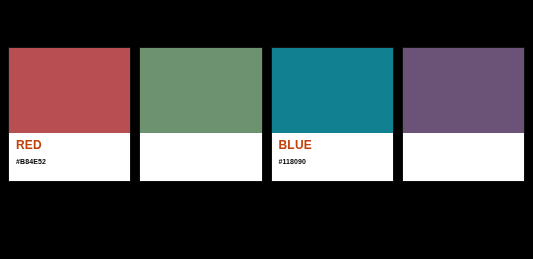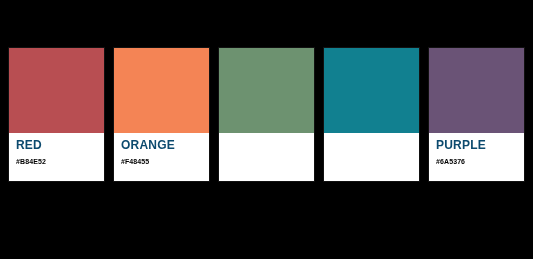--- a/index.html
+++ b/index.html
@@ -51,21 +51,21 @@
     padding: 6px 6px 0 7px;
     box-sizing: border-box;
     display: flex;
     flex-direction: column;
     justify-content: flex-start;
     overflow: hidden;
   }
   .card-name {
     font-size: 12px;
     font-weight: bold;
-    color: #0c4a6e;
+    color: #c2410c;
     letter-spacing: 0.2px;
     line-height: 13px;
     white-space: nowrap;
   }
   .card-hex {
     font-size: 7px;
     font-weight: bold;
     color: #000000;
     letter-spacing: 0.1px;
     line-height: 9px;
@@ -80,39 +80,32 @@
   <div id="swatch-row">
 
     <div class="color-card">
       <div class="card-swatch" style="background: rgb(184, 78, 82);"></div>
       <div class="card-label-band">
         <div class="card-name">RED</div>
         <div class="card-hex">#B84E52</div>
       </div>
     </div>
 
-    <div class="color-card">
-      <div class="card-swatch" style="background: rgb(244, 132, 85);"></div>
-      <div class="card-label-band">
-        <div class="card-name">ORANGE</div>
-        <div class="card-hex">#F48455</div>
-      </div>
-    </div>
 
 
     <div class="color-card">
       <div class="card-swatch" style="background: rgb(109, 146, 112);"></div>
     </div>
 
     <div class="color-card">
       <div class="card-swatch" style="background: rgb(17, 128, 144);"></div>
+      <div class="card-label-band">
+        <div class="card-name">BLUE</div>
+        <div class="card-hex">#118090</div>
+      </div>
     </div>
 
     <div class="color-card">
       <div class="card-swatch" style="background: rgb(106, 83, 118);"></div>
-      <div class="card-label-band">
-        <div class="card-name">PURPLE</div>
-        <div class="card-hex">#6A5376</div>
-      </div>
     </div>
 
   </div>
 </div>
 
 </body></html>

